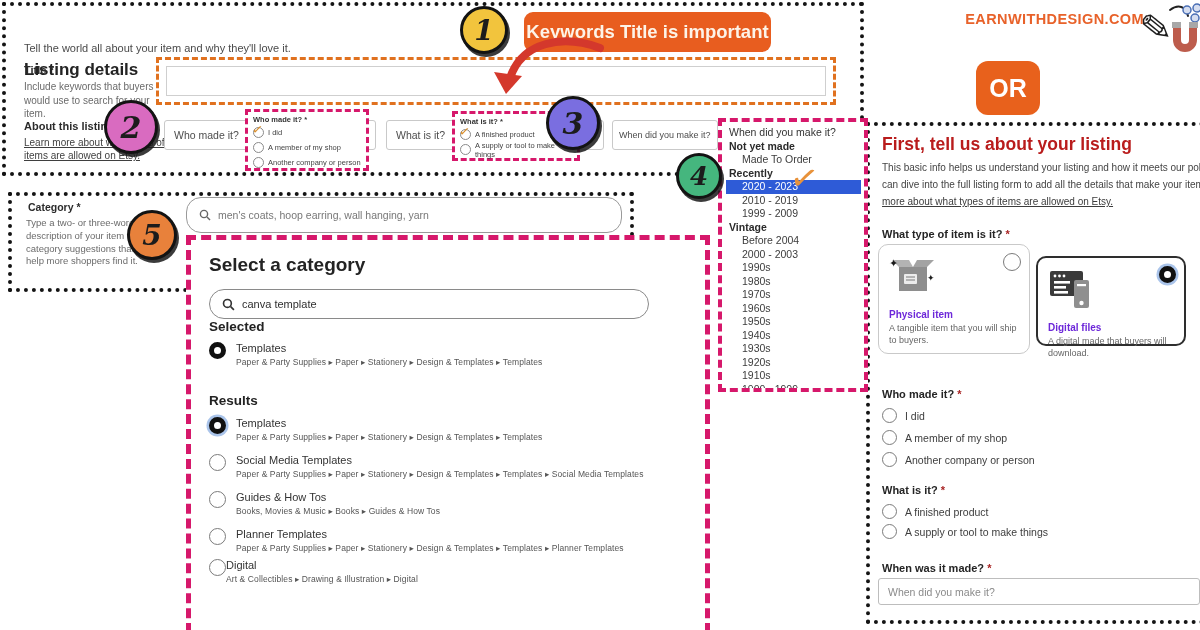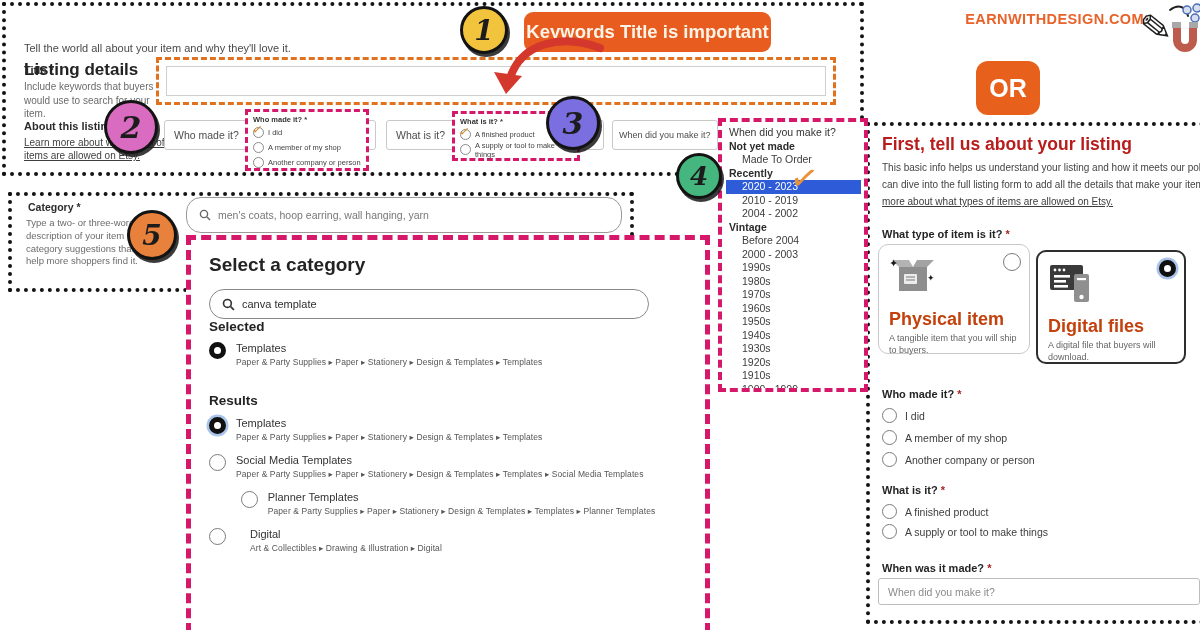--- a/index.html
+++ b/index.html
@@ -51,21 +51,21 @@
   .yearitem.group{font-weight:bold;color:#2b2b2b;padding-left:3px;}
   .yearitem.header{color:#333;padding-left:3px;}
   .yearitem.selected{background:#2e5bd7;color:#fff;margin-right:3px;}
 
   .q{font-size:11px;font-weight:bold;color:#242424;white-space:nowrap;}
   .req{color:#a82222;font-weight:bold;}
   .radrow{position:absolute;display:flex;align-items:center;gap:8px;font-size:10.5px;color:#3d3d3d;white-space:nowrap;}
 
   .card{position:absolute;background:#fff;border:1px solid #c9c9c9;border-radius:10px;box-sizing:border-box;padding:10px;}
   .card.selected{border:2px solid #2e2e2e;}
-  .cardtitle{font-size:18px;font-weight:bold;color:#c2410c;margin-top:8px;}
+  .cardtitle{font-size:10px;font-weight:bold;color:#6d28d9;margin-top:8px;}
   .carddesc{font-size:9px;color:#666;line-height:1.3;margin-top:3px;}
   .cardradio{position:absolute;top:8px;right:8px;}
 
   .nowrapline{white-space:nowrap;font-size:10px;color:#444;}
   .orbadge{position:absolute;left:976px;top:40px;width:64px;height:54px;background:#e8611c;border-radius:12px;
            display:flex;align-items:center;justify-content:center;color:#fff;font-weight:bold;font-size:25px;margin-top:21px;}
   .sitename{position:absolute;left:952px;top:11px;width:192px;text-align:right;font-size:14.5px;font-weight:bold;
             color:#e8622a;letter-spacing:.4px;}
   .bigcheck{position:absolute;font-weight:bold;color:#e8923a;z-index:30;transform:rotate(10deg);}
 </style>
@@ -130,21 +130,21 @@
     </div>
   </div>
 
   <div class="pinkbox" style="left:718px;top:118px;width:138px;height:262px;overflow:hidden;padding:4px 0 0 4px;z-index:18;box-sizing:content-box;">
     <div class="yearitem header">When did you make it?</div>
     <div class="yearitem group">Not yet made</div>
     <div class="yearitem">Made To Order</div>
     <div class="yearitem group">Recently</div>
     <div class="yearitem selected">2020 - 2023</div>
     <div class="yearitem">2010 - 2019</div>
-    <div class="yearitem">2004 - 2002</div>
+    <div class="yearitem">1999 - 2009</div>
     <div class="yearitem group">Vintage</div>
     <div class="yearitem">Before 2004</div>
     <div class="yearitem">2000 - 2003</div>
     <div class="yearitem">1990s</div>
     <div class="yearitem">1980s</div>
     <div class="yearitem">1970s</div>
     <div class="yearitem">1960s</div>
     <div class="yearitem">1950s</div>
     <div class="yearitem">1940s</div>
     <div class="yearitem">1930s</div>
@@ -201,28 +201,35 @@
         <div class="catpath">Paper &amp; Party Supplies  ▸  Paper  ▸  Stationery  ▸  Design &amp; Templates  ▸  Templates</div>
       </div>
     </div>
     <div style="display:flex;gap:10px;margin-top:12px;">
       <span class="rc" style="width:17px;height:17px;"></span>
       <div>
         <div class="catname">Social Media Templates</div>
         <div class="catpath">Paper &amp; Party Supplies  ▸  Paper  ▸  Stationery  ▸  Design &amp; Templates  ▸  Templates  ▸  Social Media Templates</div>
       </div>
     </div>
-    <div style="display:flex;gap:10px;margin-top:12px;justify-content:center;">
+    <div style="display:flex;gap:10px;margin-top:12px;">
+      <span class="rc" style="width:17px;height:17px;"></span>
+      <div>
+        <div class="catname">Guides &amp; How Tos</div>
+        <div class="catpath">Books, Movies &amp; Music  ▸  Books  ▸  Guides &amp; How Tos</div>
+      </div>
+    </div>
+    <div style="display:flex;gap:10px;margin-top:12px;">
       <span class="rc" style="width:17px;height:17px;"></span>
       <div>
         <div class="catname">Planner Templates</div>
         <div class="catpath">Paper &amp; Party Supplies  ▸  Paper  ▸  Stationery  ▸  Design &amp; Templates  ▸  Templates  ▸  Planner Templates</div>
       </div>
     </div>
-    <div style="display:flex;gap:24px;margin-top:12px;">
+    <div style="display:flex;gap:0;margin-top:6px;">
       <span class="rc" style="width:17px;height:17px;"></span>
       <div>
         <div class="catname">Digital</div>
         <div class="catpath">Art &amp; Collectibles  ▸  Drawing &amp; Illustration  ▸  Digital</div>
       </div>
     </div>
   </div>
 
   <div class="badge" style="left:460px;top:6px;width:48px;height:48px;background:#f2c43d;font-size:28px;">1</div>
   <div class="badge" style="left:104px;top:100px;width:54px;height:54px;background:#d96bc0;font-size:30px;">2</div>
@@ -265,36 +272,36 @@
         <rect x="15" y="19" width="13" height="10" rx="1" fill="#ececec"></rect>
         <line x1="17" y1="22" x2="26" y2="22" stroke="#8e8e8e" stroke-width="1.2"></line>
         <line x1="17" y1="25" x2="26" y2="25" stroke="#8e8e8e" stroke-width="1.2"></line>
         <text x="0" y="12" font-size="11" fill="#1c1c1c">✦</text>
         <text x="38" y="26" font-size="9" fill="#1c1c1c">✦</text>
       </svg>
       <div class="cardtitle">Physical item</div>
       <div class="carddesc">A tangible item that you will ship to buyers.</div>
     </div>
 
-    <div class="card selected" style="left:166px;top:124px;width:150px;height:114px;">
+    <div class="card selected" style="left:166px;top:130px;width:150px;height:90px;">
       <span class="rc filled ring cardradio"></span>
       <svg width="48" height="42" viewBox="0 0 48 42">
         <rect x="2" y="3" width="33" height="25" rx="2" fill="#3a3a3a"></rect>
         <circle cx="7" cy="8" r="1.4" fill="#fff"></circle>
           <circle cx="11.5" cy="8" r="1.4" fill="#fff"></circle>
           <circle cx="16" cy="8" r="1.4" fill="#fff"></circle>
         <rect x="6" y="13" width="16" height="2.6" fill="#fff"></rect>
         <rect x="6" y="18" width="12" height="2.6" fill="#fff"></rect>
         <rect x="6" y="23" width="14" height="2.6" fill="#fff"></rect>
         <rect x="26" y="12" width="15" height="28" rx="2" fill="#8f8f8f"></rect>
         <rect x="29" y="16" width="9" height="2.2" fill="#fff"></rect>
         <circle cx="33.5" cy="35" r="2.2" fill="#fff"></circle>
       </svg>
       <div class="cardtitle">Digital files</div>
-      <div class="carddesc">A digital file that buyers will download.</div>
+      <div class="carddesc">A digital made that buyers will download.</div>
     </div>
 
     <div class="abs q" style="left:12px;top:262px;">
       <span>Who made it?</span> <span class="req">*</span>
     </div>
     <div class="radrow" style="left:12px;top:282px;">
       <span class="rc"></span>
         <span>I did</span>
     </div>
     <div class="radrow" style="left:12px;top:304px;">

